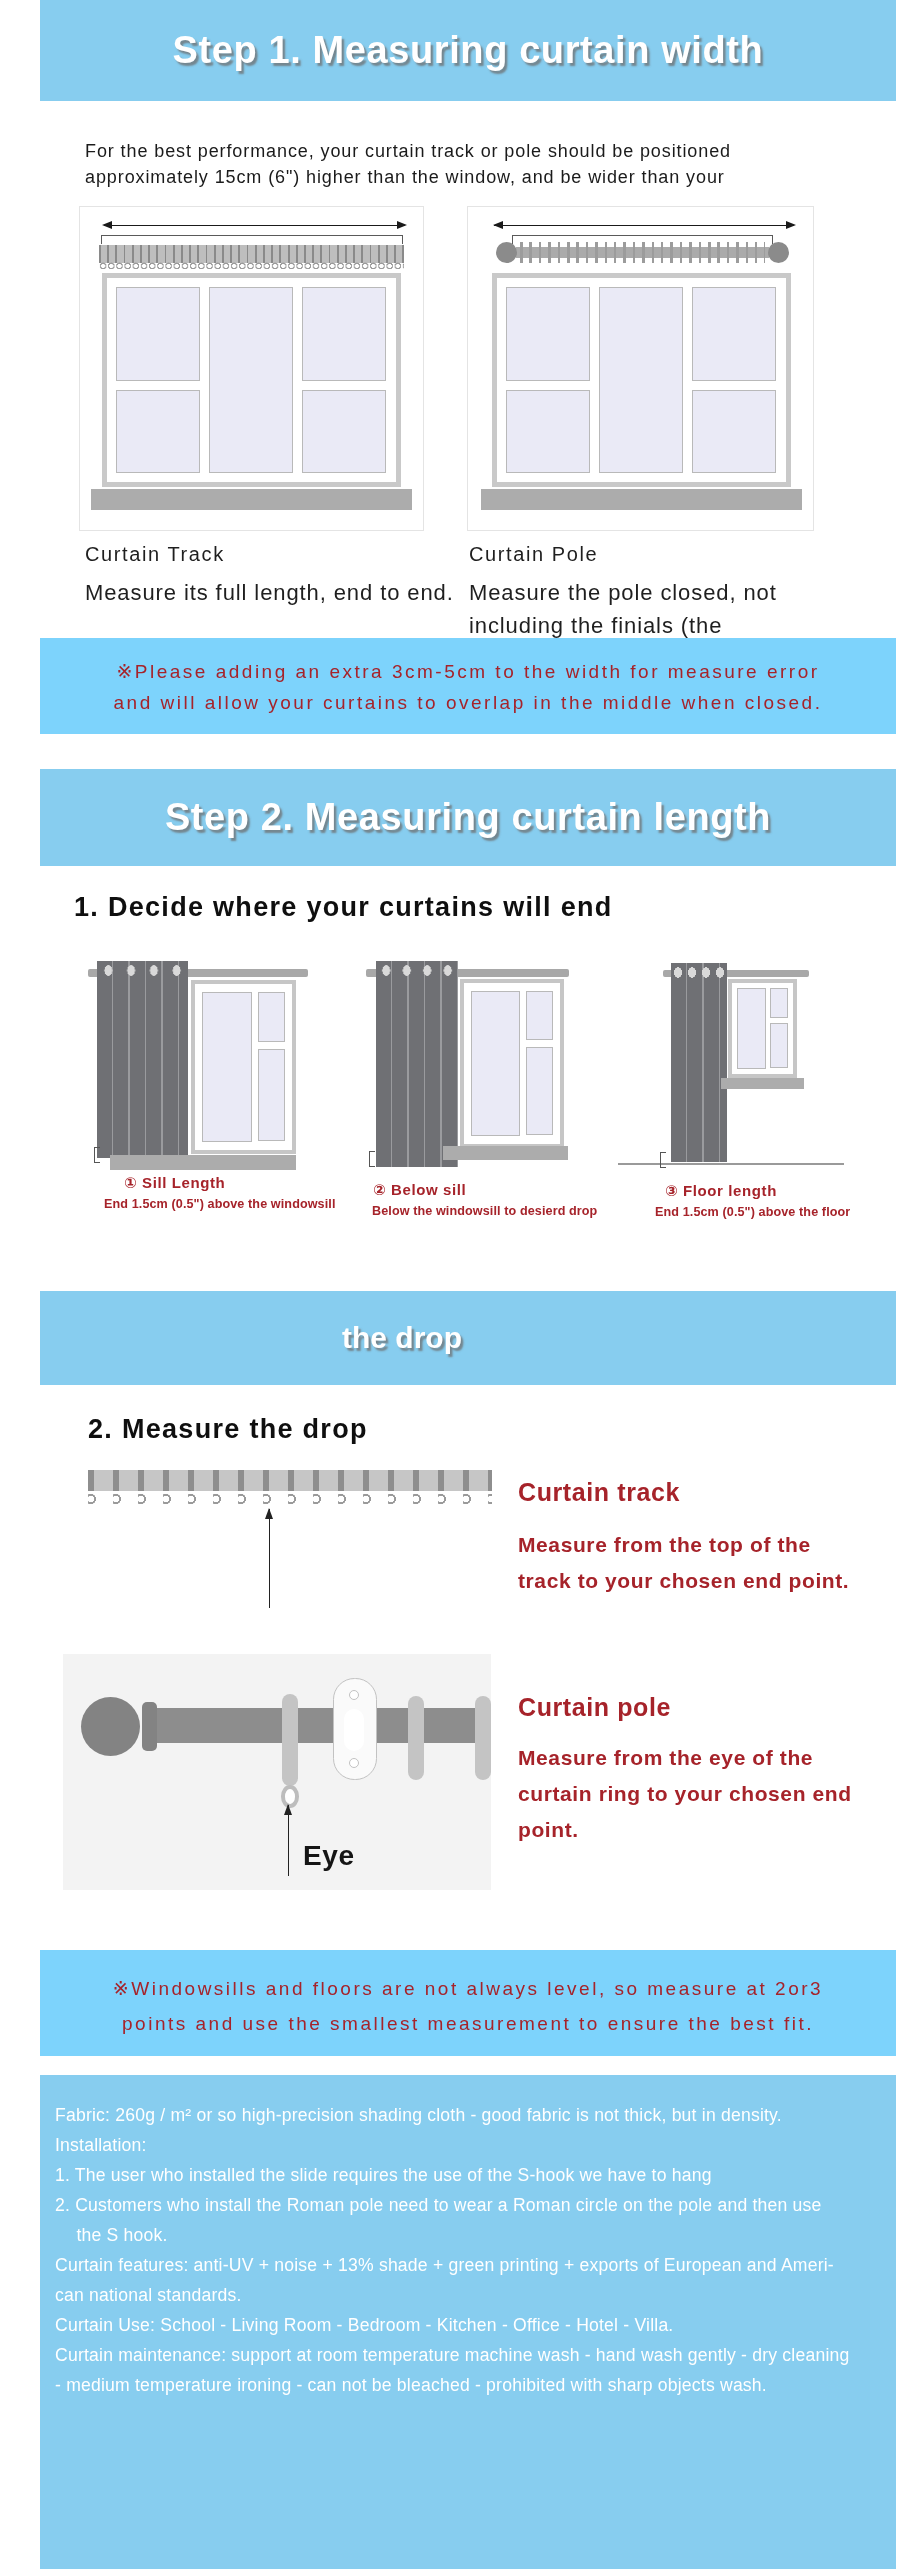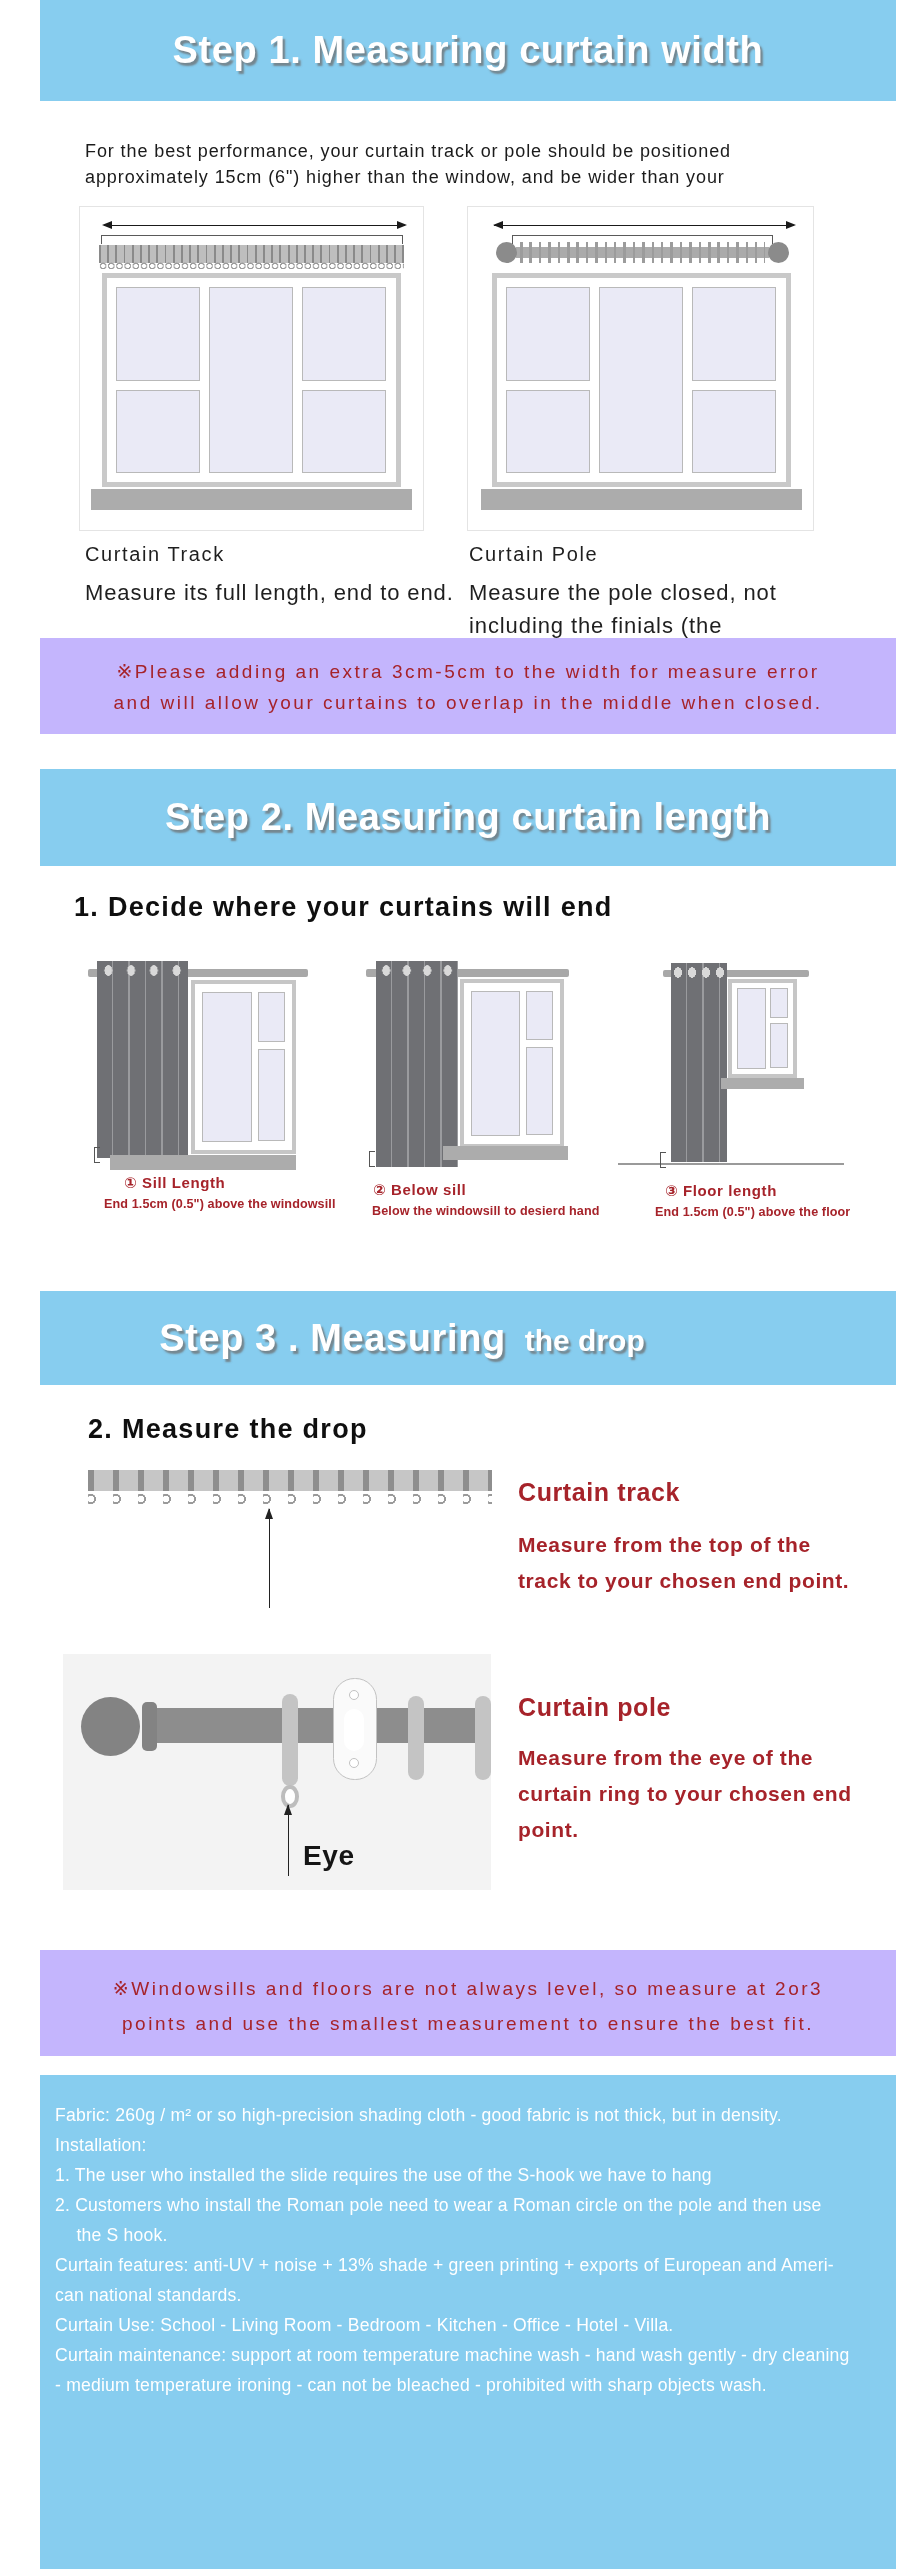--- a/index.html
+++ b/index.html
@@ -65,21 +65,21 @@
   #sillA { left:10.7px; right:10.7px; top:282px; height:21.4px; }
   #sillB { left:12.6px; right:11.3px; top:282px; height:21.4px; }
 
   
   .capcol { position:absolute; top:543px; color:#1f1f1f; }
   #cap1 { left:85px; } #cap2 { left:469px; }
   .cap-title { font-size:20px; letter-spacing:1.6px; white-space:nowrap; }
   .cap-body { margin-top:10px; font-size:22px; letter-spacing:0.9px; line-height:33px; white-space:nowrap; }
 
   
-  .noteband { position:absolute; left:40px; width:856px; background:#c4b5fd; color:#A6232A;
+  .noteband { position:absolute; left:40px; width:856px; background:#7dd3fc; color:#A6232A;
               text-align:center; font-size:19px; letter-spacing:2.5px; box-sizing:border-box; white-space:nowrap; }
   #note1 { top:638px; height:96px; padding-top:17.6px; line-height:31px; }
   #note2 { top:1950px; height:106px; padding-top:21.4px; line-height:35px; }
 
   
   .h-black { position:absolute; color:#0f0f0f; font-weight:bold; font-size:27px; letter-spacing:1.3px; white-space:nowrap; }
   #heading1 { left:74px; top:892px; }
   #heading2 { left:88px; top:1414px;text-align:center; }
 
   
@@ -286,27 +286,26 @@
       <div class="pane q3rb"></div>
     </div>
   </div>
   <div class="sill" id="d3sill"></div>
   <div id="d3floor"></div>
   <div class="cbracket" id="d3bracket"></div>
 
   <div class="opt-title" id="opt1t">① Sill Length</div>
   <div class="opt-desc" id="opt1d">End 1.5cm (0.5") above the windowsill</div>
   <div class="opt-title" id="opt2t">② Below sill</div>
-  <div class="opt-desc" id="opt2d">Below the windowsill to desierd hand</div>
+  <div class="opt-desc" id="opt2d">Below the windowsill to desierd drop</div>
   <div class="opt-title" id="opt3t">③ Floor length</div>
   <div class="opt-desc" id="opt3d">End 1.5cm (0.5") above the floor</div>
 
   <div class="banner" id="banner3">
     <div class="banner-inner">
-      <span class="banner-text">Step 3 . Measuring</span>
       <span class="banner-sub">the drop</span>
     </div>
   </div>
   <div class="h-black" id="heading2">2. Measure the drop</div>
 
   <div id="track3"></div>
   <div id="loops3"></div>
   <div class="arrow-up" id="arrow3"></div>
   <div class="red-title" id="track3title">Curtain track</div>
   <div class="red-text" id="track3text">

